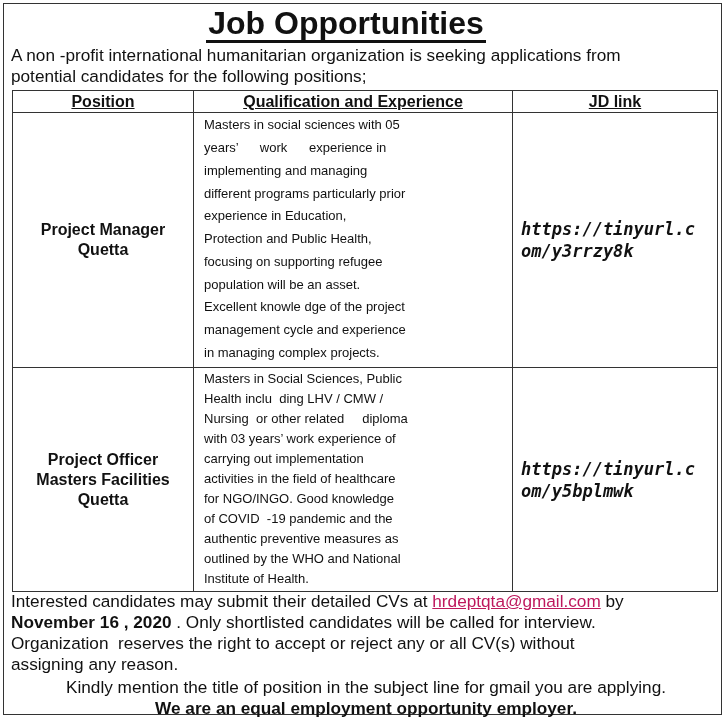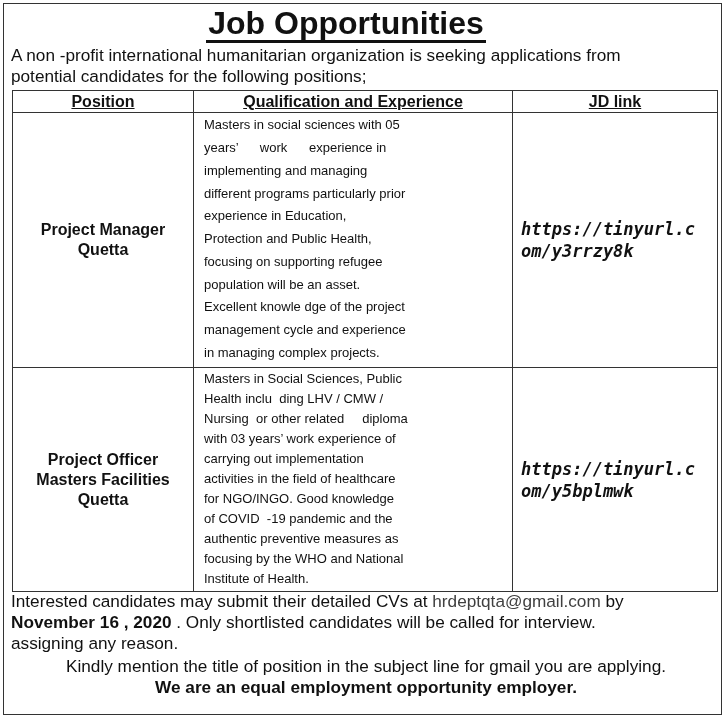--- a/index.html
+++ b/index.html
@@ -14,21 +14,21 @@
   table.jobs { position:absolute; left:12px; top:90px; width:705px; border-collapse:collapse; table-layout:fixed; }
   table.jobs th, table.jobs td { border:1.3px solid #333; vertical-align:middle; }
   table.jobs th { font-size:16px; font-weight:bold; height:21px; padding:0; text-align:center;text-decoration:underline; }
   .c1 { width:181px; } .c2 { width:319px; } .c3 { width:205px; }
   td.pos { text-align:center; font-weight:bold; font-size:16px; line-height:20px; padding:0 0;border-radius:28px; }
   td.qual { font-size:13px; line-height:22.8px; padding:1px 6px 2px 10px; }
   td.qual div { white-space:nowrap; }
   td.link { font-family:"DejaVu Sans Mono", monospace; font-weight:bold; font-size:17px; line-height:22px;
             padding:0 4px 0 8px; word-break:break-all;font-style:italic; }
   .footer { position:absolute; left:11px; top:591px; width:710px; font-size:17.2px; line-height:21px; }
-  .footer .email { color:#404040; }
+  .footer .email { text-decoration:underline; color:#be185d; }
   .center { text-align:center; }
   .bold { font-weight:bold; }
 </style>
 </head>
 <body>
 
 <div class="frame"></div>
 
 <div class="title"><span>Job Opportunities</span></div>
 
@@ -83,30 +83,31 @@
       <td class="qual" style="line-height:20px">
         <div>Masters in Social Sciences, Public</div>
         <div style="white-space:pre">Health inclu  ding LHV / CMW /</div>
         <div style="white-space:pre">Nursing  or other related     diploma</div>
         <div>with 03 years’ work experience of</div>
         <div>carrying out implementation</div>
         <div>activities in the field of healthcare</div>
         <div>for NGO/INGO. Good knowledge</div>
         <div style="white-space:pre">of COVID  -19 pandemic and the</div>
         <div>authentic preventive measures as</div>
-        <div>focusing by the WHO and National</div>
+        <div>outlined by the WHO and National</div>
         <div>Institute of Health.</div>
       </td>
       <td class="link">
         <div>https://tinyurl.c</div>
         <div>om/y5bplmwk</div>
       </td>
     </tr>
   </tbody>
 </table>
 
 <div class="footer">
   <div style="white-space:pre"><span>Interested candidates may submit their detailed CVs at </span><span class="email">hrdeptqta@gmail.com</span><span> by</span></div>
   <div><span class="bold">November 16 , 2020</span><span> . Only shortlisted candidates will be called for interview.</span></div>
+  <div style="white-space:pre">Organization  reserves the right to accept or reject any or all CV(s) without</div>
   <div>assigning any reason.</div>
   <div class="center" style="padding-top:2px">Kindly mention the title of position in the subject line for gmail you are applying.</div>
   <div class="center bold">We are an equal employment opportunity employer.</div>
 </div>
 
 </body></html>

